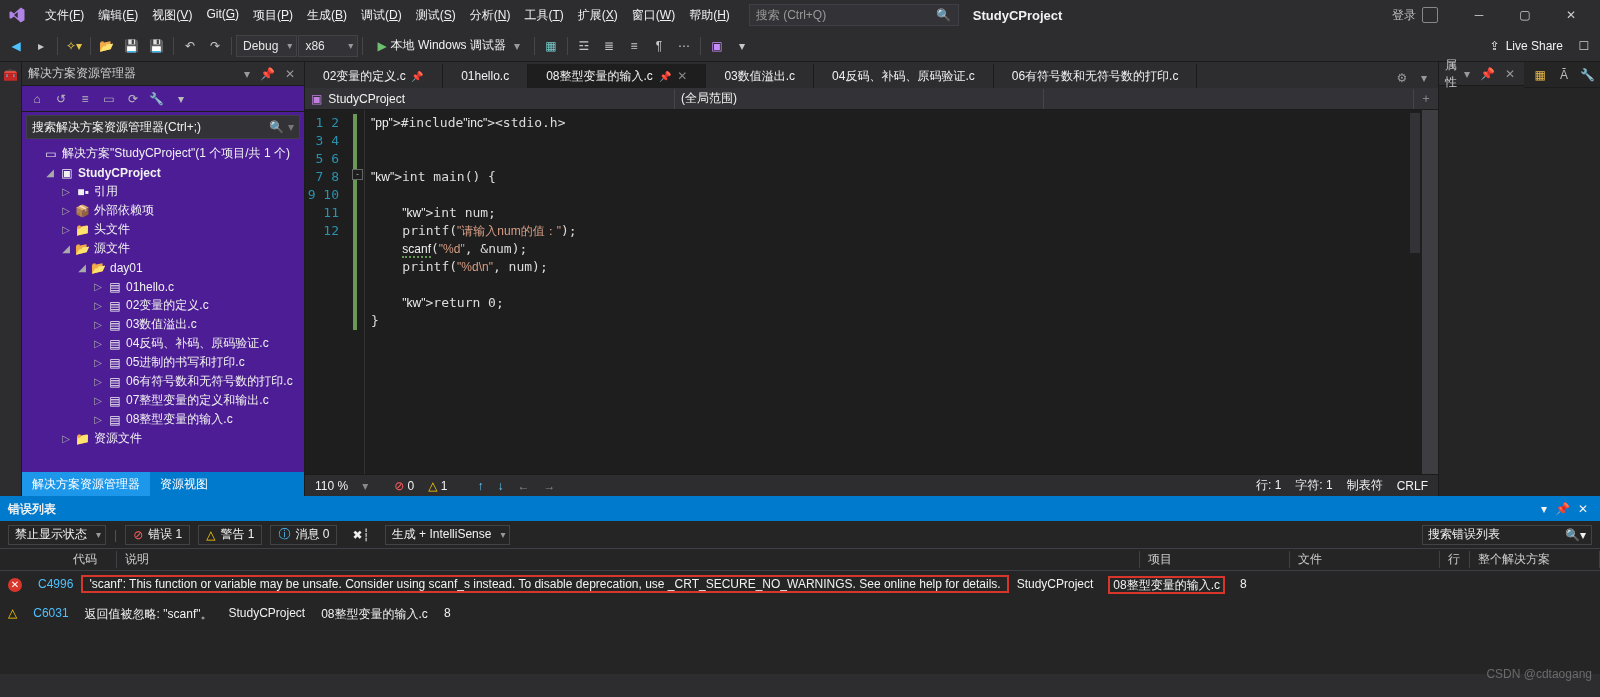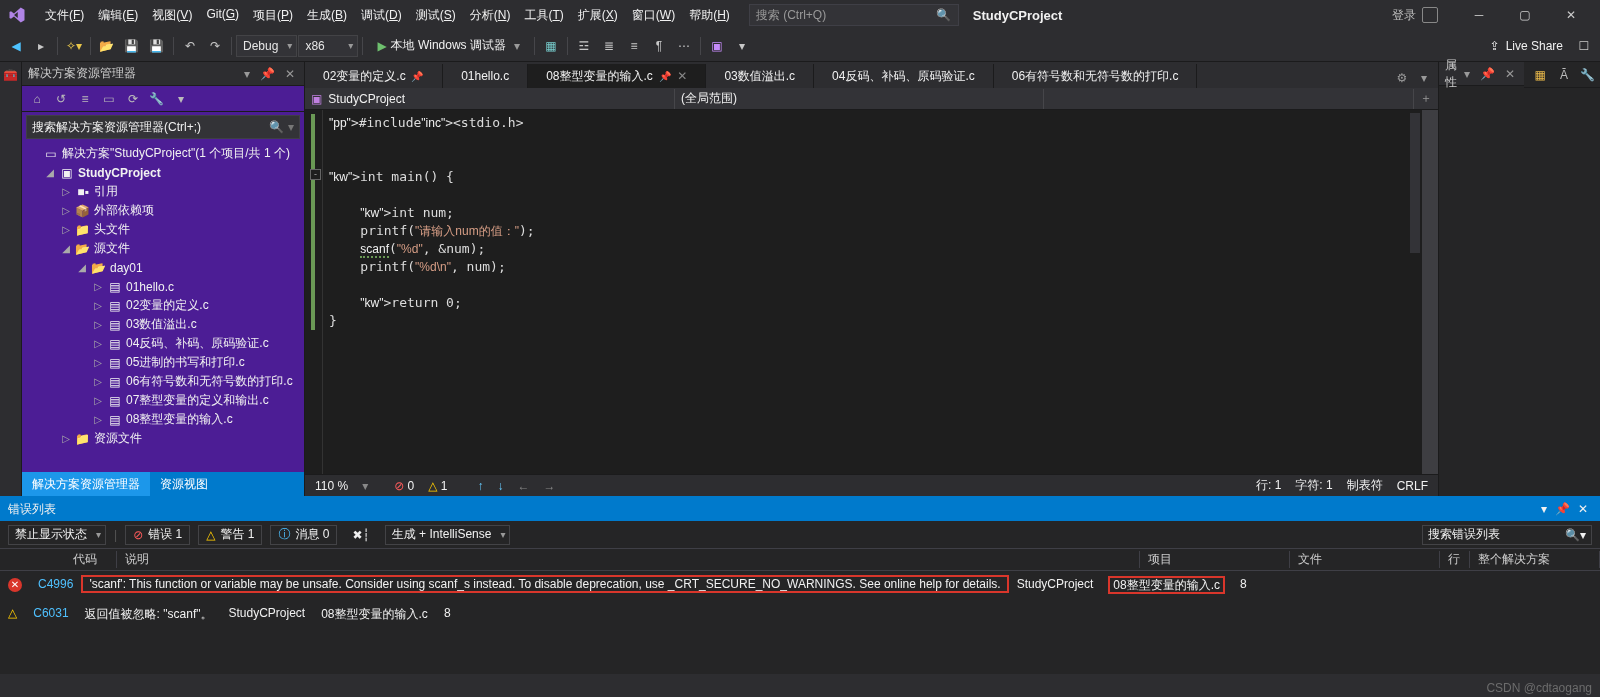--- a/index.html
+++ b/index.html
@@ -75,41 +75,41 @@
 .edstatus .wrn{color:#ffcc00}
 .edstatus .spacer{flex:1}
 
 .props{width:162px;background:#252526;border-left:1px solid #1b1b1c;display:flex;flex-direction:row}
 .props .panel-title{background:#2d2d30}
 .props-tb{height:26px;display:flex;align-items:center;gap:4px;padding:0 6px;border-bottom:1px solid #1b1b1c}
 .props-tb .b{width:20px;height:20px;display:flex;align-items:center;justify-content:center;color:#bbb}
 
 .errlist{height:178px;background:#252526;border-top:1px solid #007acc;display:flex;flex-direction:column}
 .errlist .hdr{height:24px;background:#007acc;display:flex;align-items:center;padding:0 8px;color:#fff}
-.errlist .hdr .t{flex:1;font-weight:400}
+.errlist .hdr .t{flex:1;font-weight:700}
 .errlist .hdr .b{padding:0 4px}
 .errlist .filterrow{height:28px;display:flex;align-items:center;gap:8px;padding:0 8px;border-bottom:1px solid #3f3f46}
 .filterrow .combo{height:20px;border:1px solid #434346;padding:0 18px 0 6px;display:flex;align-items:center;position:relative}
 .filterrow .combo::after{content:"▾";position:absolute;right:4px;color:#999;font-size:10px}
 .filterrow .pill{height:20px;border:1px solid #434346;display:flex;align-items:center;padding:0 7px;gap:5px}
 .filterrow .pill .ei{color:#ff5b5b}.filterrow .pill .wi{color:#ffcc00}.filterrow .pill .ii{color:#4fc1ff}
 .filterrow .srch{margin-left:auto;height:20px;border:1px solid #434346;width:170px;display:flex;align-items:center;padding:0 5px;color:#888}
 .filterrow .srch .ph{flex:1}
 .errtable{flex:1;overflow:auto}
 .eth{display:flex;border-bottom:1px solid #3f3f46;height:22px;align-items:center}
 .eth .c{padding:0 8px;border-right:1px solid #3f3f46;color:#ccc}
 .eth .c0{width:65px}.eth .c1{width:52px}.eth .c2{flex:1}.eth .c3{width:150px}.eth .c4{width:150px}.eth .c5{width:30px}.eth .c6{width:130px}
 .erow{display:flex;align-items:flex-start;padding:4px 0;min-height:22px}
 .erow .c{padding:2px 8px}
 .erow .ico-e{width:14px;height:14px;border-radius:50%;background:#d9362b;color:#fff;font-size:10px;line-height:14px;text-align:center;display:inline-block}
 .erow .ico-w{color:#ffcc00}
 .erow .code-l{color:#4fc1ff}
 .erow .file-hl{outline:2px solid #d9362b;outline-offset:-1px;padding:1px 4px}
 
-.watermark{position:absolute;right:8px;bottom:2px;color:#777;font-size:12px;opacity:.85}
+.watermark{position:absolute;right:8px;bottom:16px;color:#777;font-size:12px;opacity:.85}
 
 svg{fill:currentColor}
 </style>
 </head>
 <body>
 
 <div class="titlebar">
   <div class="vs-logo">
     <svg viewBox="0 0 24 24">
         <path fill="#b084e6" d="M17 2l5 3v14l-5 3-9-8-4 3-2-1V8l2-1 4 3 9-8zM8 12l5 4V8l-5 4z"></path>
@@ -329,20 +329,33 @@
           <span class="nic">▣</span>
           <span>StudyCProject</span>
         </div>
       <div class="nb">
           <span>(全局范围)</span>
         </div>
       <div class="nb" style="flex:0 0 370px"></div>
       <div class="plus">＋</div>
     </div>
     <div class="code-area">
+      <div class="gutter" id="gutter">1
+2
+3
+4
+5
+6
+7
+8
+9
+10
+11
+12
+</div>
       <div class="margin-line">
           <div class="greenbar"></div>
         </div>
       <pre class="code" id="code"><span class="&lt;span">"pp"</span>&gt;#include<span class="&lt;span">"inc"</span>&gt;&lt;stdio.h&gt;
 
 
 <span class="&lt;span">"kw"</span>&gt;int main() {
 
     <span class="&lt;span">"kw"</span>&gt;int num;
     printf(<span class="str">"请输入num的值："</span>);

